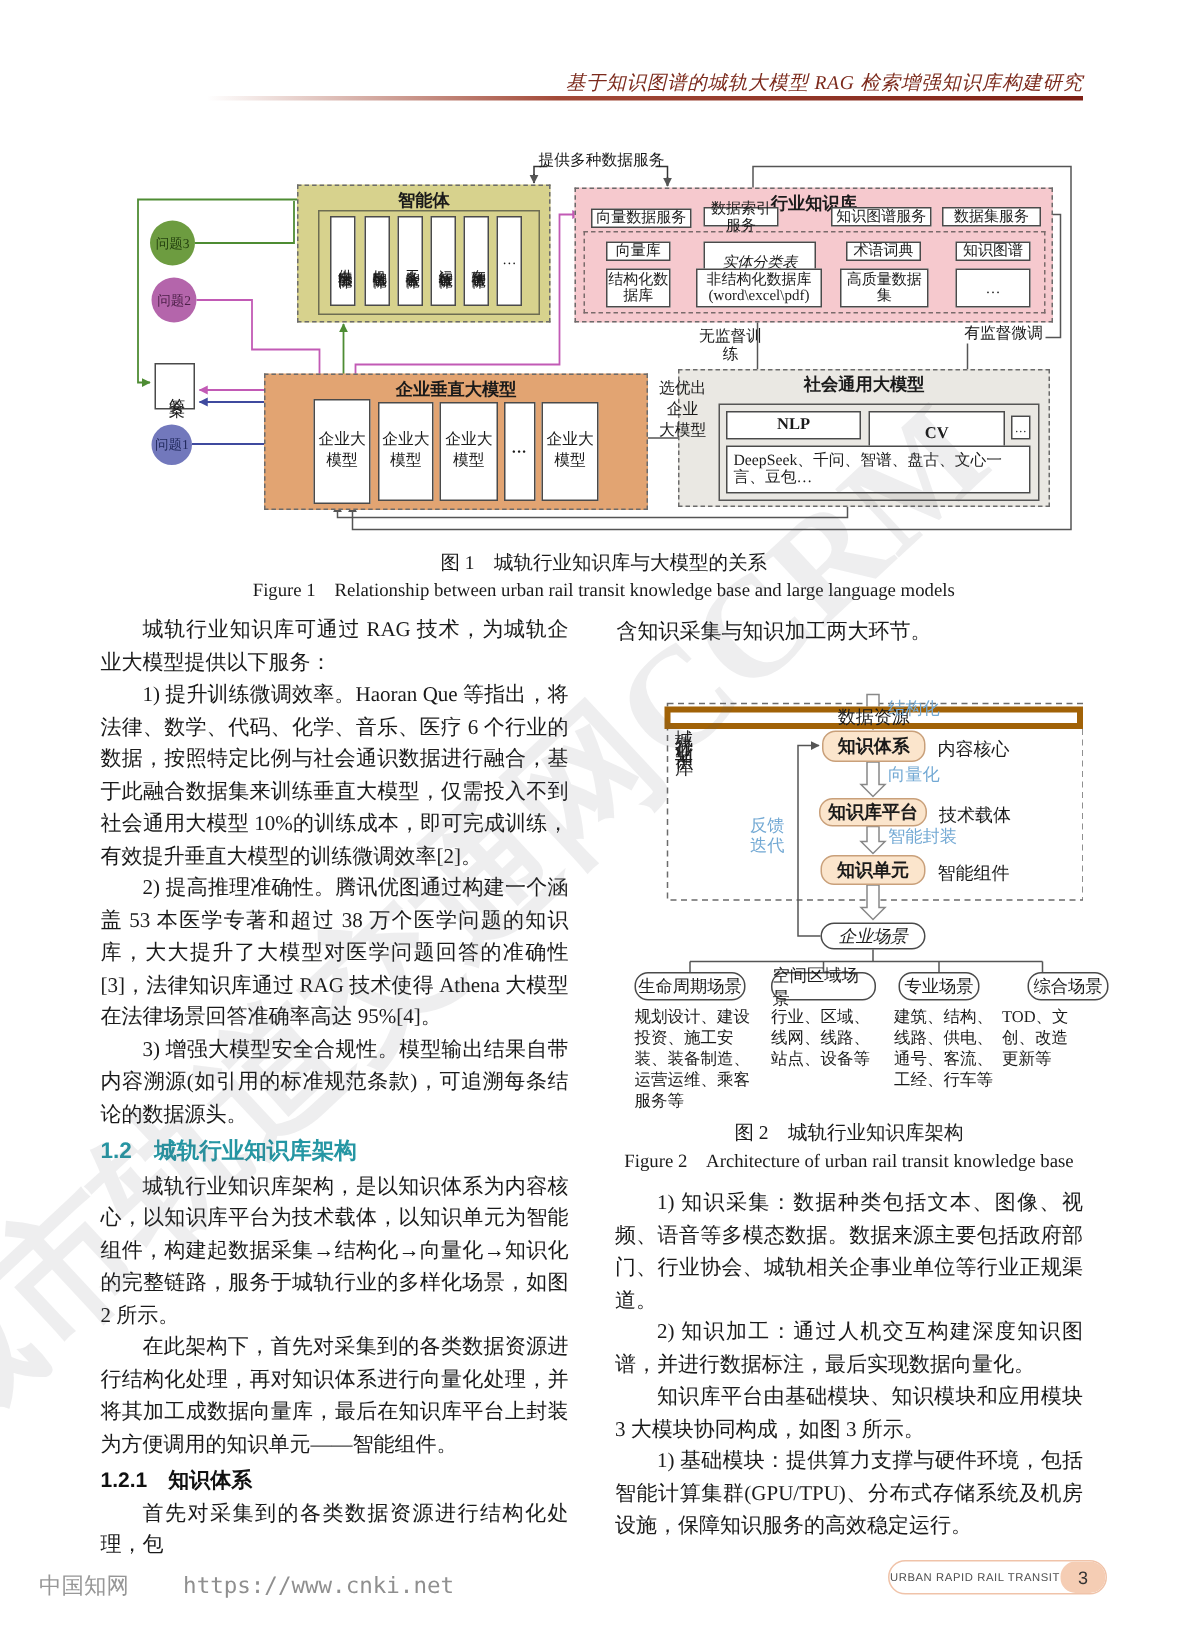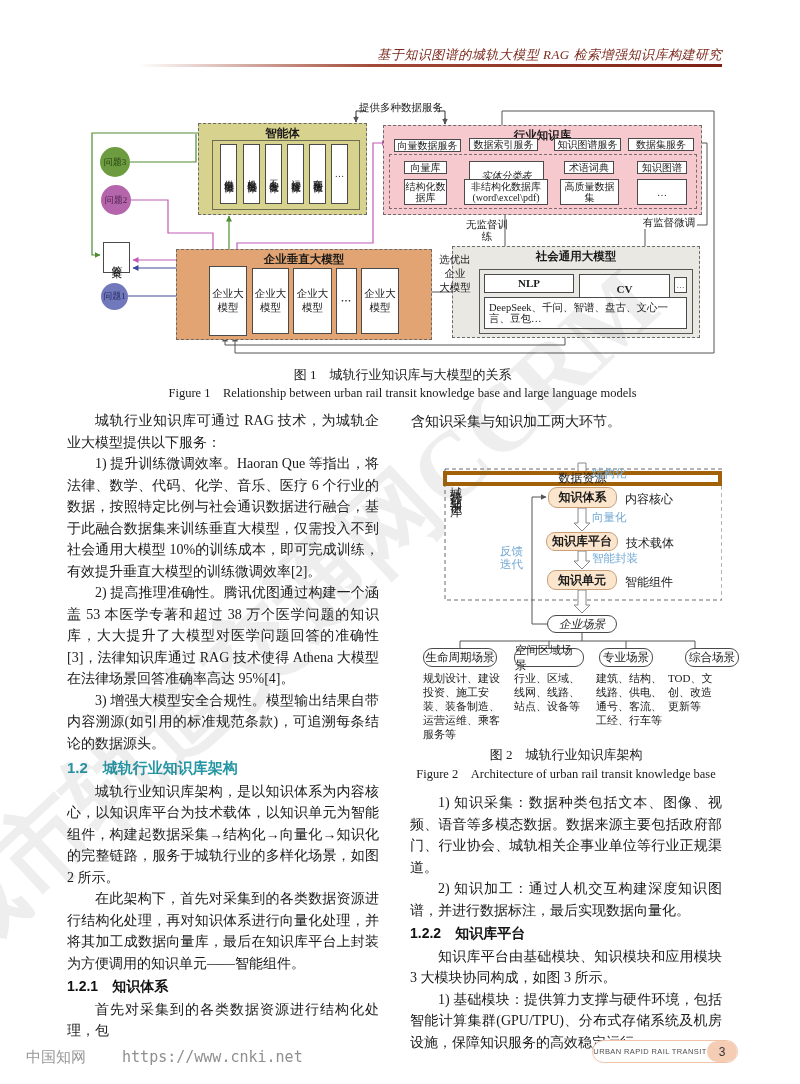--- a/index.html
+++ b/index.html
@@ -131,21 +131,21 @@
         <div class="bxw vtxt" style="left:52px;top:3px;width:17px;height:60px;font-size:9.5px;">工务智能体</div>
         <div class="bxw vtxt" style="left:74px;top:3px;width:17px;height:60px;font-size:9.5px;">运行智能体</div>
         <div class="bxw vtxt" style="left:96px;top:3px;width:17px;height:60px;font-size:9.5px;">车辆智能体</div>
         <div class="bxw" style="left:118px;top:3px;width:17px;height:60px;font-size:9.5px;">…</div>
       </div>
     </div>
 
     <div class="dashbox" style="left:298px;top:27px;width:319px;height:90px;background:#f6c9ce;">
       <div class="figtitle">行业知识库</div>
       <div class="bxw" style="left:10px;top:13px;width:67px;height:13px;">向量数据服务</div>
-      <div class="bxw" style="left:85px;top:12px;width:69px;height:13px;">数据索引服务</div>
+      <div class="bxw" style="left:85px;top:12px;width:50px;height:13px;">数据索引服务</div>
       <div class="bxw" style="left:170px;top:12px;width:67px;height:13px;">知识图谱服务</div>
       <div class="bxw" style="left:244px;top:12px;width:66px;height:13px;">数据集服务</div>
       <div class="dashbox" style="left:5px;top:28px;width:308px;height:55px;border-color:#7a6b6b;">
         <div class="bxw" style="left:14px;top:6px;width:43px;height:13px;">向量库</div>
         <div class="bxw" style="left:79px;top:6px;width:75px;height:28px;font-style:italic;">实体分类表</div>
         <div class="bxw" style="left:174px;top:6px;width:50px;height:13px;">术语词典</div>
         <div class="bxw" style="left:247px;top:6px;width:50px;height:13px;">知识图谱</div>
         <div class="bxw" style="left:14px;top:24px;width:43px;height:26px;">结构化数据库</div>
         <div class="bxw" style="left:74px;top:24px;width:84px;height:26px;">非结构化数据库(word\excel\pdf)</div>
         <div class="bxw" style="left:170px;top:24px;width:59px;height:26px;">高质量数据集</div>
@@ -250,21 +250,20 @@
     <div class="f2items" style="left:176px;top:226px;width:76px;">建筑、结构、线路、供电、通号、客流、工经、行车等</div>
     <div class="f2items" style="left:248px;top:226px;width:54px;">TOD、文创、改造更新等</div>
   </div>
 
   <div class="cap" style="left:410px;top:746px;width:312px;">图 2　城轨行业知识库架构</div>
   <div class="cap" style="left:410px;top:766px;width:312px;font-size:12.5px;text-align:center;">Figure 2　Architecture of urban rail transit knowledge base</div>
 
   <div class="col" style="left:410px;top:792px;">
     <p class="para">1) 知识采集：数据种类包括文本、图像、视频、语音等多模态数据。数据来源主要包括政府部门、行业协会、城轨相关企事业单位等行业正规渠道。</p>
     <p class="para">2) 知识加工：通过人机交互构建深度知识图谱，并进行数据标注，最后实现数据向量化。</p>
-    <p class="h-sub">1.2.2　知识库平台</p>
     <p class="para">知识库平台由基础模块、知识模块和应用模块 3 大模块协同构成，如图 3 所示。</p>
     <p class="para">1) 基础模块：提供算力支撑与硬件环境，包括智能计算集群(GPU/TPU)、分布式存储系统及机房设施，保障知识服务的高效稳定运行。</p>
   </div>
 
   <div class="cnki">
     <span style="font-family:'Liberation Serif','DejaVu Serif',serif;">中国知网</span>
     <span style="display:inline-block;width:18px;"></span>
     <a style="color:#8f8f8f;text-decoration:none;">https://www.cnki.net</a>
   </div>
   <div class="badge">

